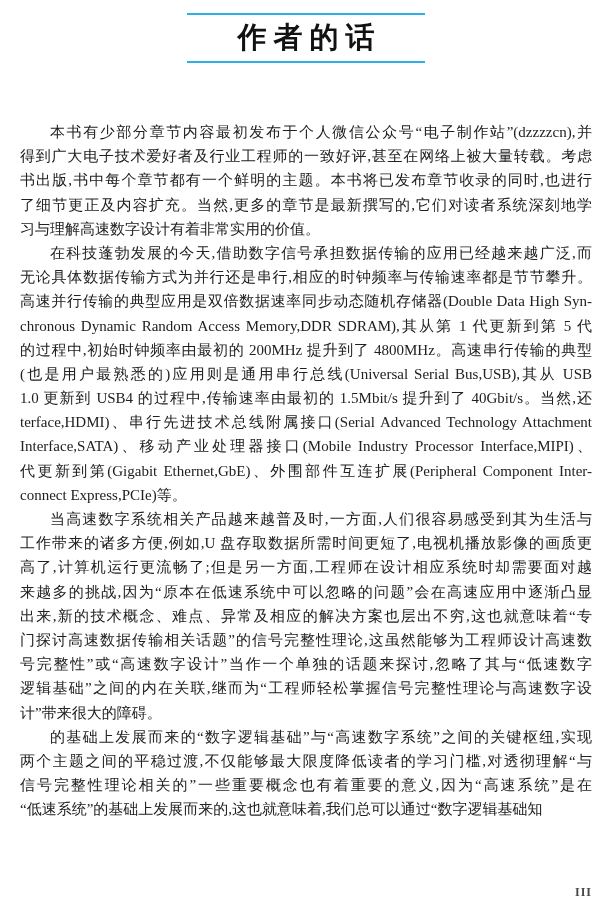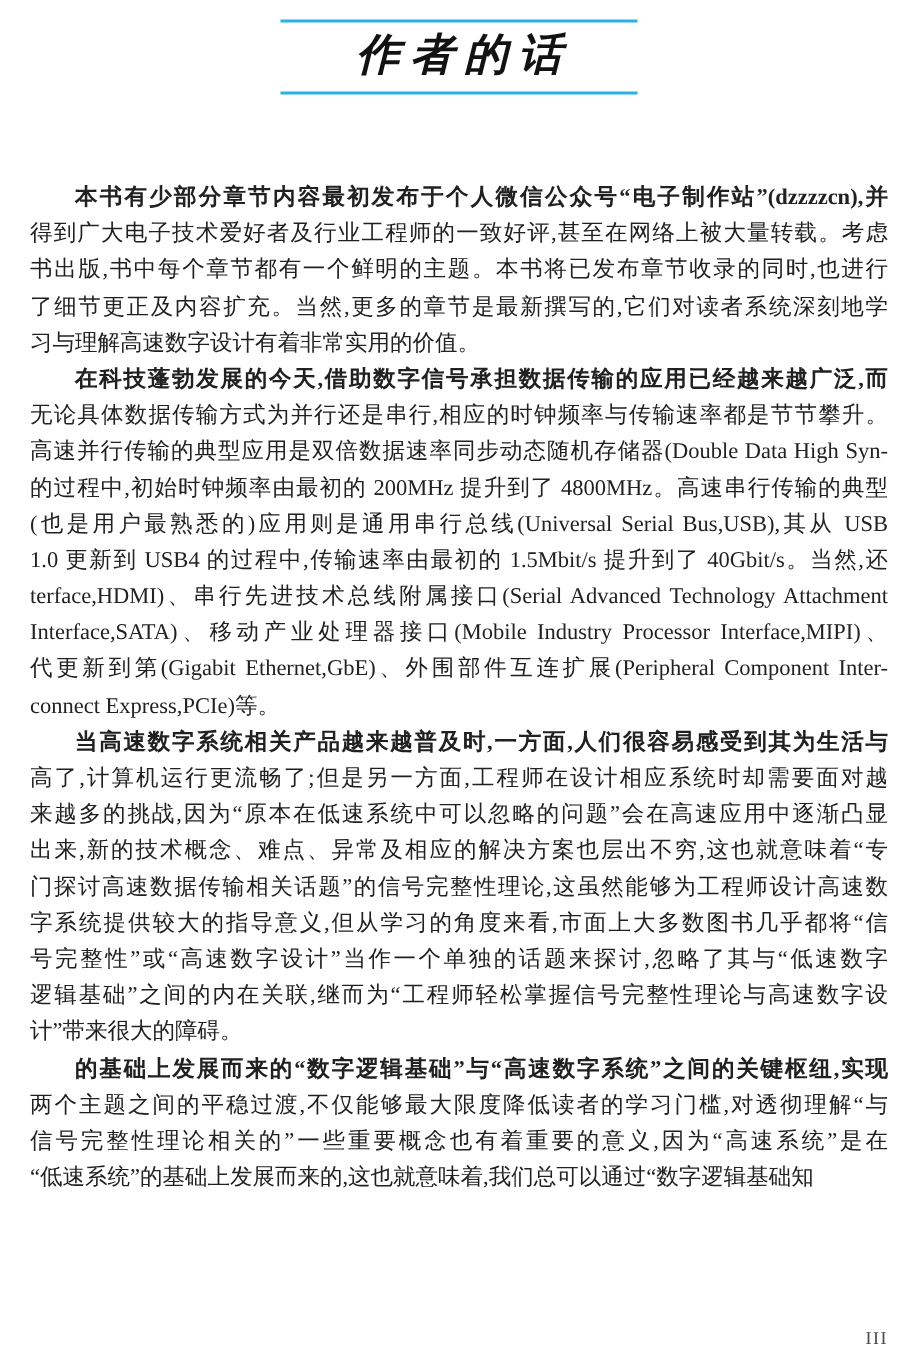--- a/index.html
+++ b/index.html
@@ -42,60 +42,62 @@
     font-size: 15px;
   }
   .line {
     height: 24.2px;
     line-height: 24.2px;
     text-align: justify;
     text-align-last: justify;
     overflow: hidden;
     white-space: normal;
   }
-  .line.pfirst { text-indent: 2em; font-weight: bold; }
+  .line.pfirst { text-indent: 2em; }
   .line.plast  { text-align-last: left; }
   .page-number {
     position: absolute;
     right: 20px;
     bottom: 11px;
     font-size: 12px;
     letter-spacing: 1px;
     color: #474747;
+    font-weight: bold;
   }
 </style>
 </head>
 <body>
 
 <div class="page">
-  <div class="title-block" style="border-top-color: rgb(43, 176, 232); border-bottom-color: rgb(43, 176, 232); font-style: italic;">
+  <div class="title-block" style="border-top-color: rgb(43, 176, 232); border-bottom-color: rgb(43, 176, 232);">
     <h1 class="title">作者的话</h1>
   </div>
   <div class="body-text" id="body-text">
       <div class="line pfirst">本书有少部分章节内容最初发布于个人微信公众号“电子制作站”(dzzzzcn),并</div>
       <div class="line">得到广大电子技术爱好者及行业工程师的一致好评,甚至在网络上被大量转载。考虑</div>
       <div class="line">书出版,书中每个章节都有一个鲜明的主题。本书将已发布章节收录的同时,也进行</div>
       <div class="line">了细节更正及内容扩充。当然,更多的章节是最新撰写的,它们对读者系统深刻地学</div>
       <div class="line plast">习与理解高速数字设计有着非常实用的价值。</div>
       <div class="line pfirst">在科技蓬勃发展的今天,借助数字信号承担数据传输的应用已经越来越广泛,而</div>
       <div class="line">无论具体数据传输方式为并行还是串行,相应的时钟频率与传输速率都是节节攀升。</div>
       <div class="line">高速并行传输的典型应用是双倍数据速率同步动态随机存储器(Double Data High Syn-</div>
+      <div class="line">chronous Dynamic Random Access Memory,DDR SDRAM),其从第 1 代更新到第 5 代</div>
       <div class="line">的过程中,初始时钟频率由最初的 200MHz 提升到了 4800MHz。高速串行传输的典型</div>
       <div class="line">(也是用户最熟悉的)应用则是通用串行总线(Universal Serial Bus,USB),其从 USB</div>
       <div class="line">1.0 更新到 USB4 的过程中,传输速率由最初的 1.5Mbit/s 提升到了 40Gbit/s。当然,还</div>
       <div class="line">terface,HDMI)、串行先进技术总线附属接口(Serial Advanced Technology Attachment</div>
       <div class="line">Interface,SATA)、移动产业处理器接口(Mobile Industry Processor Interface,MIPI)、</div>
       <div class="line">代更新到第(Gigabit Ethernet,GbE)、外围部件互连扩展(Peripheral Component Inter-</div>
       <div class="line plast">connect Express,PCIe)等。</div>
       <div class="line pfirst">当高速数字系统相关产品越来越普及时,一方面,人们很容易感受到其为生活与</div>
+      <div class="line">工作带来的诸多方便,例如,U 盘存取数据所需时间更短了,电视机播放影像的画质更</div>
       <div class="line">高了,计算机运行更流畅了;但是另一方面,工程师在设计相应系统时却需要面对越</div>
       <div class="line">来越多的挑战,因为“原本在低速系统中可以忽略的问题”会在高速应用中逐渐凸显</div>
       <div class="line">出来,新的技术概念、难点、异常及相应的解决方案也层出不穷,这也就意味着“专</div>
       <div class="line">门探讨高速数据传输相关话题”的信号完整性理论,这虽然能够为工程师设计高速数</div>
-      <div class="line">字系统提供较大的指导意义,但从学习的角度来看,市面上大多数图书几乎都将“信</div>
       <div class="line">号完整性”或“高速数字设计”当作一个单独的话题来探讨,忽略了其与“低速数字</div>
       <div class="line">逻辑基础”之间的内在关联,继而为“工程师轻松掌握信号完整性理论与高速数字设</div>
       <div class="line plast">计”带来很大的障碍。</div>
       <div class="line pfirst">的基础上发展而来的“数字逻辑基础”与“高速数字系统”之间的关键枢纽,实现</div>
       <div class="line">两个主题之间的平稳过渡,不仅能够最大限度降低读者的学习门槛,对透彻理解“与</div>
       <div class="line">信号完整性理论相关的”一些重要概念也有着重要的意义,因为“高速系统”是在</div>
       <div class="line plast">“低速系统”的基础上发展而来的,这也就意味着,我们总可以通过“数字逻辑基础知</div>
     </div>
   <div class="page-number">III</div>
 </div>

